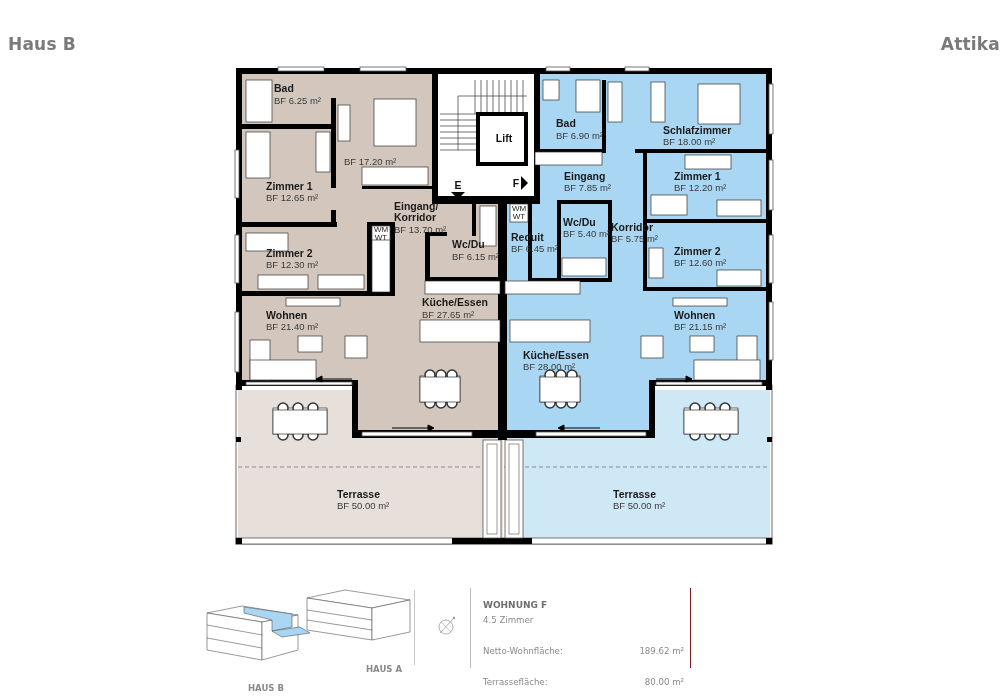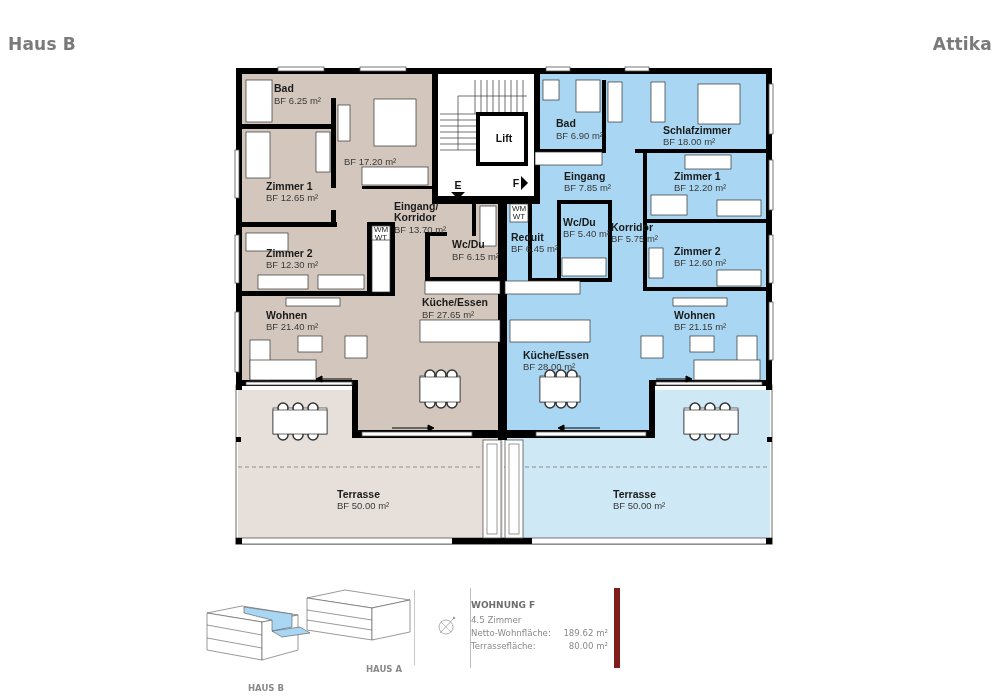--- a/index.html
+++ b/index.html
@@ -3,31 +3,31 @@
 <meta charset="utf-8">
 <style>
   html, body { margin: 0; padding: 0; background: #ffffff; }
   body { width: 1000px; height: 698px; position: relative; overflow: hidden; font-family: "Liberation Sans", sans-serif; }
   .corner-label { position: absolute; top: 34px; font-family: "DejaVu Sans", sans-serif; font-size: 17px; color: #7a7a7a; font-weight: bold; letter-spacing: 0.2px; }
   #plan { position: absolute; left: 0; top: 0; }
   .room-name { font-family: "Liberation Sans", sans-serif; font-weight: bold; font-size: 10.5px; fill: #1a1a1a; }
   .room-area { font-family: "Liberation Sans", sans-serif; font-size: 9.5px; fill: #3a3a3a; }
   .small-txt { font-family: "Liberation Sans", sans-serif; font-size: 8px; fill: #222; }
   .lift-txt { font-family: "Liberation Sans", sans-serif; font-weight: bold; font-size: 10.5px; fill: #111; }
-  .info-box { position: absolute; left: 470px; top: 588px; width: 150px; height: 80px; border-left: 1px solid #bdbdbd; border-right: 6px solid #7f1d1d; padding-left: 0; box-sizing: border-box; font-family: "DejaVu Sans", sans-serif; color: #8a8a8a; }
+  .info-box { position: absolute; left: 470px; top: 588px; width: 221px; height: 80px; border-left: 1px solid #bdbdbd; border-right: 1px solid #7f1d1d; padding-left: 12px; box-sizing: border-box; font-family: "DejaVu Sans", sans-serif; color: #8a8a8a; }
   .info-title { font-size: 9px; font-weight: bold; color: #6e6e6e; margin-top: 12px; }
-  .info-row { font-size: 8.6px; display: flex; justify-content: space-between; padding-right: 6px; margin-top: 3px; }
+  .info-row { font-size: 8.6px; display: flex; justify-content: space-between; padding-right: 6px; margin-top: 21px; }
   .iso-label { position: absolute; font-family: "DejaVu Sans", sans-serif; font-size: 8.5px; font-weight: bold; color: #8a8a8a; }
   .divider-v { position: absolute; left: 414px; top: 590px; width: 1px; height: 75px; background: #c8c8c8; }
 </style>
 </head>
 <body>
 
 <div class="corner-label" style="left:8px;">Haus B</div>
-<div class="corner-label" style="right:8px;">Attika</div>
+<div class="corner-label" style="right:0;">Attika</div>
 
 <svg id="plan" width="1000" height="698" viewBox="0 0 1000 698">
 
   <rect x="238" y="390" width="265" height="152" fill="#e7e0da"></rect>
   <rect x="505" y="390" width="265" height="152" fill="#cfe8f6"></rect>
 
   <rect x="236" y="385" width="536" height="159" fill="none" stroke="#6b6b6b" stroke-width="1"></rect>
   <line x1="238" y1="467" x2="770" y2="467" stroke="#777" stroke-width="0.8" stroke-dasharray="4,3"></line>
 
   <rect x="236" y="538" width="536" height="6" fill="#fff" stroke="#555" stroke-width="0.8"></rect>

